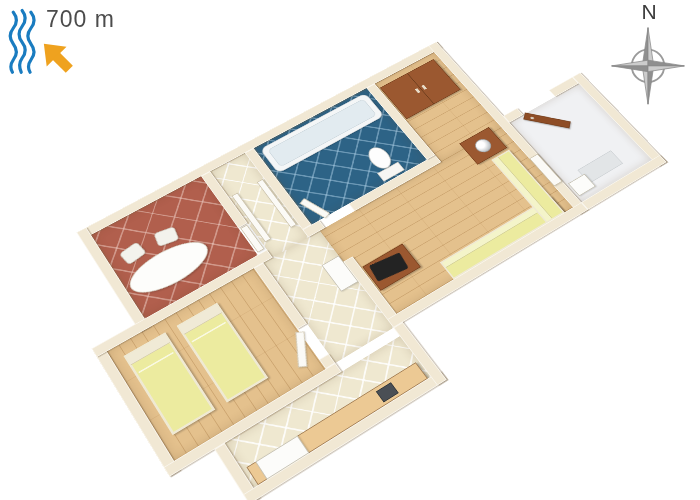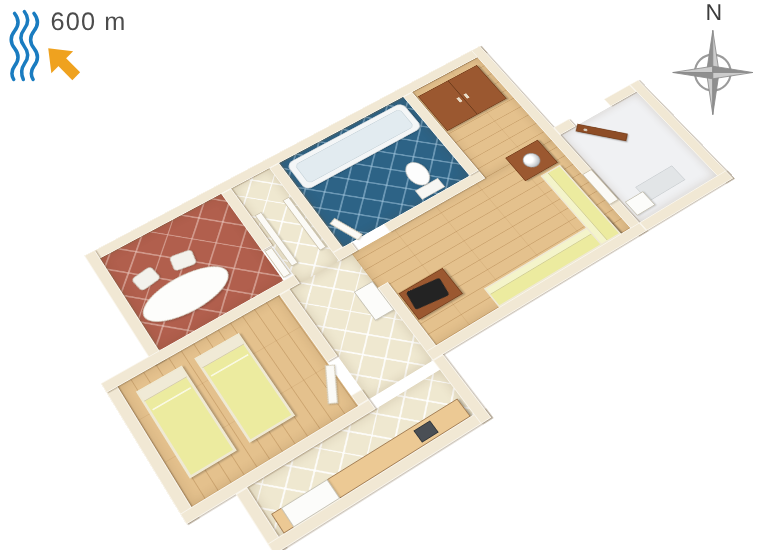--- a/index.html
+++ b/index.html
@@ -67,21 +67,21 @@
 <div class="stage">
 
   <div class="overlay-left">
     <svg class="waves" viewBox="0 0 34 80">
       <g fill="none" stroke-width="3.6" stroke-linecap="round" style="stroke: rgb(26, 124, 192);">
         <path d="M6 4 q7 9 0 18 q-7 9 0 18 q7 9 0 18 q-5 7 -1 14"></path>
         <path d="M16 2 q7 9 0 18 q-7 9 0 18 q7 9 0 18 q-5 7 -1 16"></path>
         <path d="M26 4 q7 9 0 18 q-7 9 0 18 q7 9 0 18 q-5 7 -1 14"></path>
       </g>
     </svg>
-    <div class="dist-text" style="color: rgb(76, 76, 76);">600 m</div>
+    <div class="dist-text" style="color: rgb(76, 76, 76);">700 m</div>
     <svg class="dir-arrow" viewBox="0 0 44 48">
       <g transform="rotate(-45 22 26)" style="fill: rgb(239, 162, 31);">
         <polygon points="22,6 8,24 36,24"></polygon>
         <rect x="17" y="23" width="10" height="19"></rect>
       </g>
     </svg>
   </div>
 
   <div class="compass">
     <div class="compass-n">N</div>

